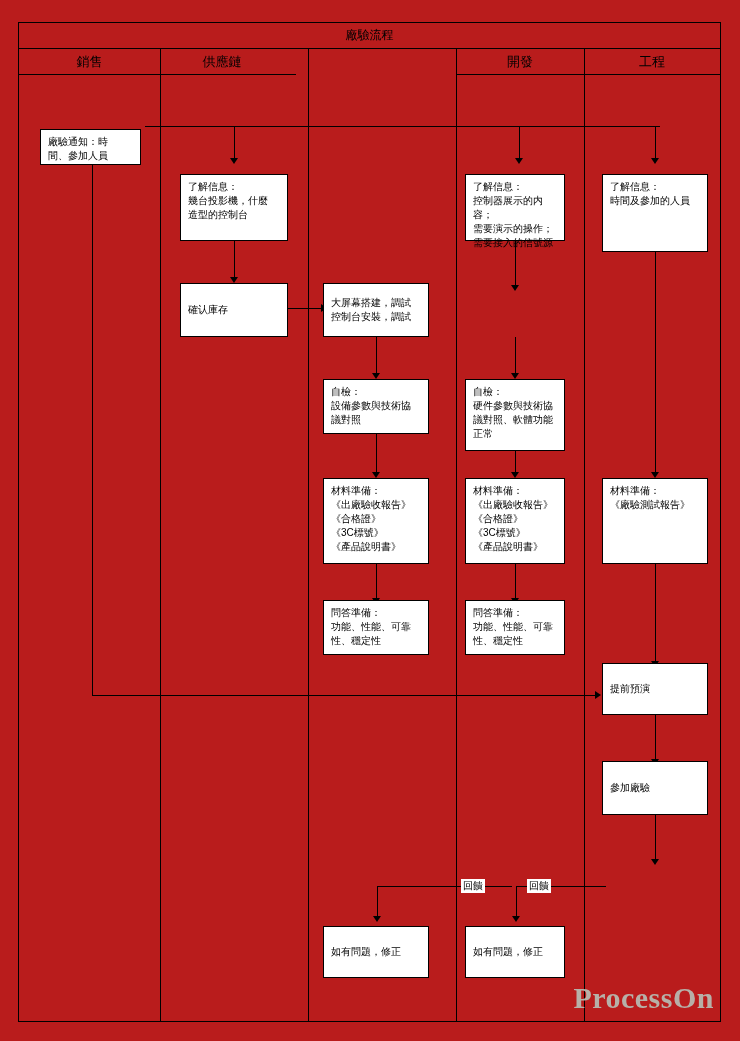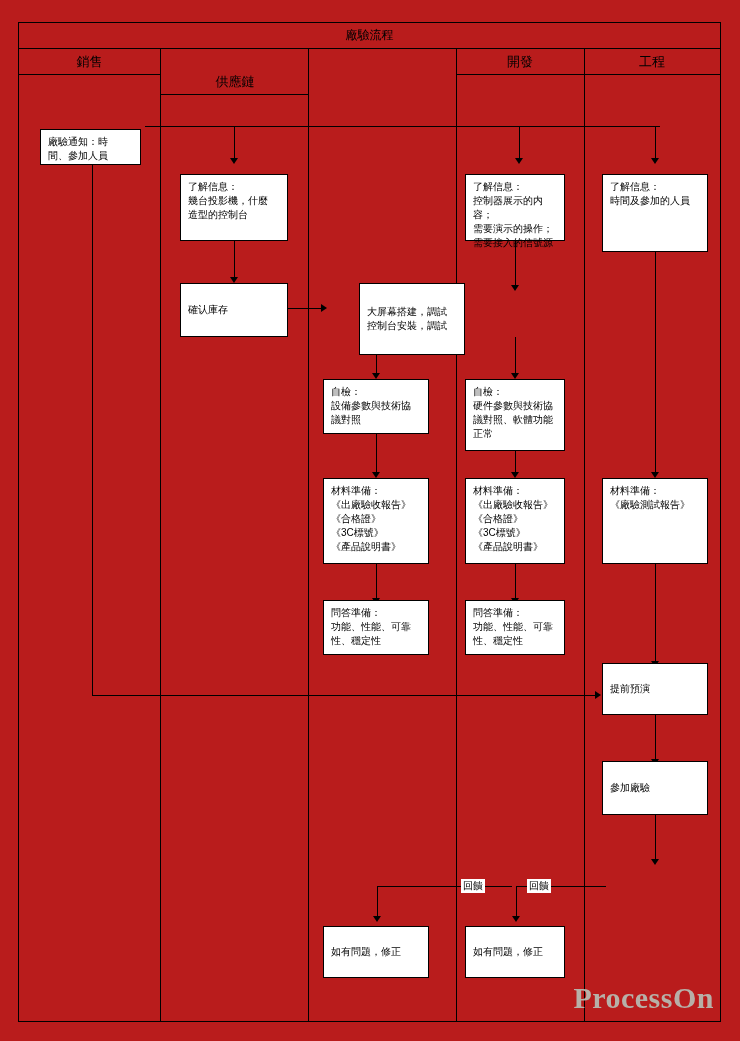--- a/index.html
+++ b/index.html
@@ -121,21 +121,21 @@
 </style>
 </head>
 <body>
 
 <div id="canvas">
 
   <div class="frame"></div>
   <div class="title-bar">廠驗流程</div>
 
   <div class="lane-head" style="left:19px;  width:141px;">銷售</div>
-  <div class="lane-head" style="left:161px; width:148px;margin-top:20px;">供應鏈</div>
+  <div class="lane-head" style="left:148px; width:148px;">供應鏈</div>
   <div class="lane-head" style="left:456px; width:128px;">開發</div>
   <div class="lane-head" style="left:584px; width:136px;">工程</div>
 
   <div class="lane-div" style="left:160px;"></div>
   <div class="lane-div" style="left:308px;"></div>
   <div class="lane-div" style="left:456px;"></div>
   <div class="lane-div" style="left:584px;"></div>
 
   <div class="edge hline" style="left:145px; top:126px; width:515px;"></div>
 
@@ -192,21 +192,21 @@
   <div class="edge-label" style="left:461px; top:879px;">回饋</div>
 
   <div class="node" style="left:40px;  top:105px; width:101px; height:36px;margin-top:24px;">廠驗通知：時
 間、參加人員</div>
 
   <div class="node" style="left:180px; top:174px; width:108px; height:67px;">了解信息：
 幾台投影機，什麼
 造型的控制台</div>
   <div class="node center" style="left:180px; top:283px; width:108px; height:54px;">確认庫存</div>
 
-  <div class="node center" style="left:323px; top:283px; width:106px; height:72px;margin-left:36px;">大屏幕搭建，調試
+  <div class="node center" style="left:323px; top:283px; width:106px; height:54px;">大屏幕搭建，調試
 控制台安裝，調試</div>
   <div class="node" style="left:323px; top:379px; width:106px; height:55px;">自檢：
 設備參數與技術協
 議對照</div>
   <div class="node" style="left:323px; top:478px; width:106px; height:86px;">材料準備：
 《出廠驗收報告》
 《合格證》
 《3C標號》
 《產品說明書》</div>
   <div class="node" style="left:323px; top:600px; width:106px; height:55px;">問答準備：

